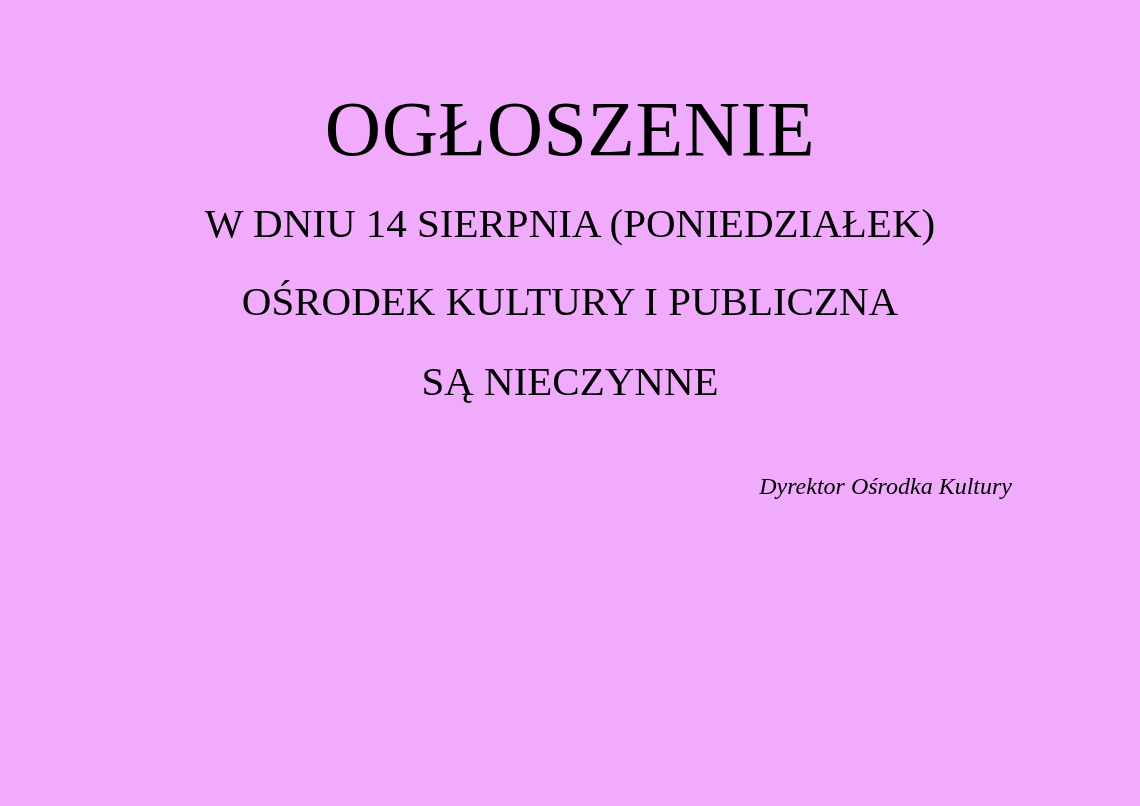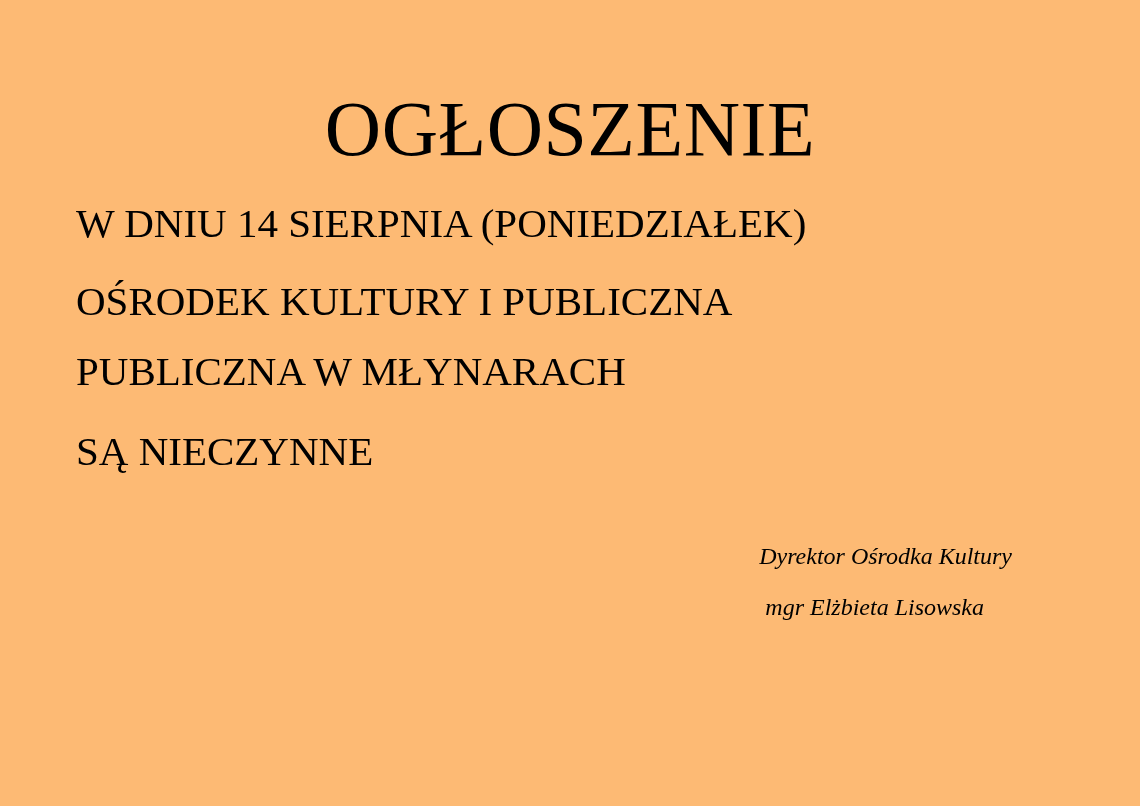--- a/index.html
+++ b/index.html
@@ -11,43 +11,44 @@
     width: 1140px;
     height: 806px;
     font-family: "Liberation Serif", "DejaVu Serif", serif;
     color: #000000;
     overflow: hidden;
   }
   .page {
     position: relative;
     width: 1140px;
     height: 806px;
-    background: #fdba74;
+    background: #f0abfc;
     box-sizing: border-box;
   }
   .doc-body {
     position: absolute;
     left: 0;
     top: 0;
     width: 1140px;
     padding-top: 88px;
   }
   .headline {
     text-align: center;
     font-size: 78px;
     line-height: 1.05;
     letter-spacing: 0.5px;
     font-weight: normal;
     margin: 0 0 26px 0;
   }
   .line {
+    text-align: center;
     font-size: 41px;
     line-height: 1.32;
     font-weight: normal;
-    margin: 16px;
+    margin: 4px;
     padding: 0 60px;
     white-space: nowrap;
   }
   .line-1 { margin-top: 6px; }
   .line-2 { margin-top: 24px; }
   .line-3 { margin-top: 2px; }
   .line-4 { margin-top: 26px; }
 
   .signature-block {
     margin-top: 64px;
@@ -69,23 +70,21 @@
 
 <div class="page">
   <div class="doc-body">
 
     <h1 class="headline">OGŁOSZENIE</h1>
 
     <p class="line line-1">W DNIU 14 SIERPNIA (PONIEDZIAŁEK)</p>
 
     <p class="line line-2">OŚRODEK KULTURY I PUBLICZNA</p>
 
-    <p class="line line-3">PUBLICZNA W MŁYNARACH</p>
 
     <p class="line line-4">SĄ NIECZYNNE</p>
 
     <div class="signature-block">
       <p class="sig-role">Dyrektor  Ośrodka Kultury</p>
-      <p class="sig-name">mgr Elżbieta Lisowska</p>
     </div>
 
   </div>
 </div>
 
 </body></html>

